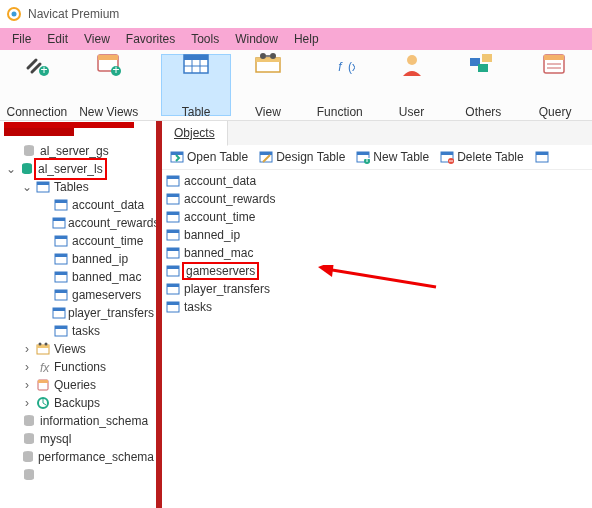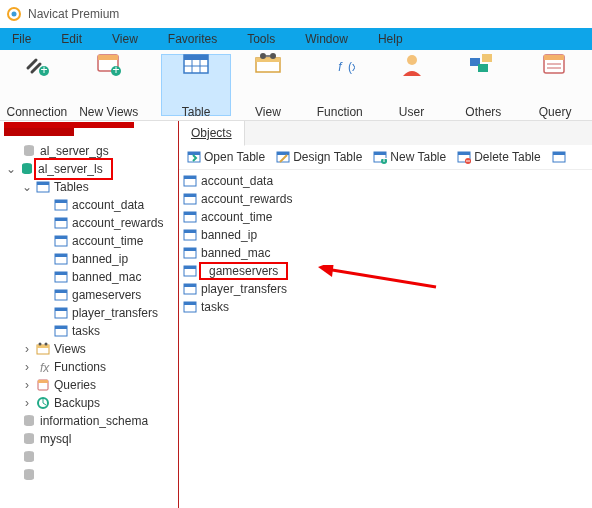--- a/index.html
+++ b/index.html
@@ -2,47 +2,47 @@
 <html><head>
 <meta charset="utf-8">
 <style>
 * { box-sizing: border-box; margin: 0; padding: 0; font-family: "Segoe UI", Tahoma, sans-serif; font-size: 12px; }
 body { width: 592px; height: 508px; background: #fff; color: #333; overflow: hidden; position: relative; }
 
 .titlebar { height: 28px; display: flex; align-items: center; padding: 12px 6px; background: #fff; }
 .titlebar .logo { width: 16px; height: 16px; margin-right: 6px; display: flex; align-items: center; justify-content: center; }
 .titlebar .title { color: #555; }
 
-.menubar { display: flex; gap: 14px; padding: 2px 4px; background: #0ea5e9; }
+.menubar { display: flex; gap: 0; padding: 2px 4px; background: #f9a8d4; }
 .menubar .menu-item { padding: 2px 8px; cursor: default; }
 
 .toolbar { display: flex; gap: 2px; padding: 4px 2px; background: #fcfcfc; border-bottom: 1px solid #e0e0e0; }
 .tool-item { width: 72px; height: 62px; display: flex; flex-direction: column; align-items: center; justify-content: center; gap: 3px; cursor: default; }
 .tool-item.active { background: #cce8ff; border: 1px solid #99d1ff; }
 .tool-item .icon { width: 32px; height: 28px; display: flex; align-items: center; justify-content: center; }
 .tool-item .label { text-align: center; margin-top: 24px; }
 
 .content { display: flex; height: calc(508px - 28px - 22px - 70px); }
-.tree-pane { width: 179px; border-right: 1px solid #b91c1c; overflow: hidden; }
+.tree-pane { width: 162px; border-right: 6px solid #b91c1c; overflow: hidden; }
 .object-pane { flex: 1; overflow: hidden; }
 
 .db-header { height: 18px; margin: 1px 4px 2px 4px; position: relative; }
 .db-header::before { content: ""; position: absolute; left: 0; top: 4px; width: 70px; height: 10px; background: #b00; }
 .db-header::after  { content: ""; position: absolute; left: 0; top: 0; width: 130px; height: 6px; background: #c00; }
 
 .tree { padding: 0 2px; line-height: 18px; }
 .tree .row { display: flex; align-items: center; height: 18px; white-space: nowrap; cursor: default; }
 .tree .expander { width: 14px; text-align: center; color: #666; }
 .tree .node-icon { width: 18px; display: flex; align-items: center; justify-content: center; }
 .tree .text { padding-left: 2px; }
 .indent-0 { padding-left: 2px; }
 .indent-1 { padding-left: 18px; }
 .indent-3 { padding-left: 50px; }
 
-.highlight-red { border: 2px solid #e00; padding: 0 8px; margin-left: -2px; }
+.highlight-red { border: 2px solid #e00; padding: 0 2px; margin-left: -2px; }
 
 .objects-tab { display: flex; background: #f5f5f5; }
 .objects-tab .tab { padding: 5px 12px; background: #fff; border-right: 1px solid #ddd; border-bottom: 1px solid #fff; margin-bottom: -1px; text-decoration: underline; }
 
 .object-toolbar { display: flex; align-items: center; gap: 3px; padding: 3px 4px; border-bottom: 1px solid #eee; overflow: hidden; white-space: nowrap; text-align: center; }
 .obj-btn { display: flex; align-items: center; gap: 3px; padding: 2px 4px; cursor: default; }
 
 .object-list { padding: 2px 4px; }
 .object-list .row { display: flex; align-items: center; height: 18px; gap: 4px; cursor: default; }
 
@@ -333,20 +333,21 @@
           </span>
           <span class="text">mysql</span>
         </div>
       <div class="row indent-1">
           <span class="node-icon">
             <svg width="14" height="14">
               <ellipse cx="7" cy="3" rx="5" ry="2" fill="#bbb"></ellipse>
               <path d="M2 3 v7 a5 2 0 0 0 10 0 v-7" fill="#bbb"></path>
             </svg>
           </span>
+          <span class="text">performance_schema</span>
         </div>
       <div class="row indent-1">
           <span class="node-icon">
             <svg width="14" height="14">
               <ellipse cx="7" cy="3" rx="5" ry="2" fill="#bbb"></ellipse>
               <path d="M2 3 v7 a5 2 0 0 0 10 0 v-7" fill="#bbb"></path>
             </svg>
           </span>
         </div>
     </div>

